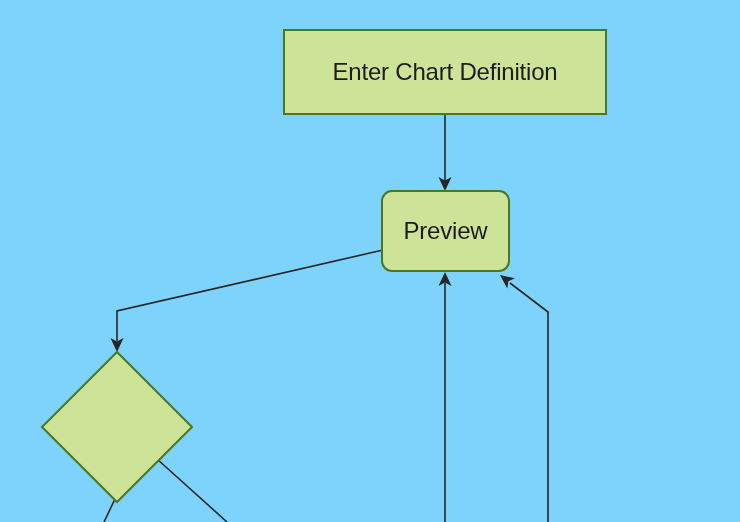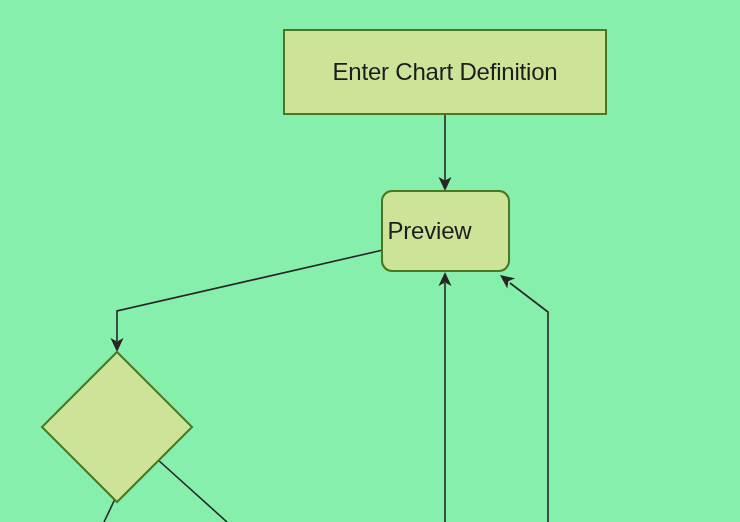--- a/index.html
+++ b/index.html
@@ -1,40 +1,40 @@
 <!DOCTYPE html>
 <html><head>
 <meta charset="utf-8">
 <style>
   html, body { margin: 0; padding: 0; background: #ffffff; }
   .canvas {
     position: relative;
     width: 740px;
     height: 522px;
-    background: #86efac;
+    background: #7dd3fc;
     overflow: hidden;
     font-family: "Liberation Sans", sans-serif;
   }
   .canvas svg { position: absolute; left: 0; top: 0; display: block; }
   .edge { fill: none; stroke-width: 1.6px; }
   .node-shape { stroke-width: 2px; }
   .node-label {
     position: absolute;
     display: flex;
     align-items: center;
     justify-content: center;
     text-align: center;
     font-size: 24px;
     letter-spacing: -0.2px;
     color: #1c1c1c;
     pointer-events: none;
     white-space: nowrap;
   }
   .label-enter   { left: 284px; top: 30px;  width: 322px; height: 84px; }
-  .label-preview { left: 366px; top: 191px; width: 127px; height: 80px; }
+  .label-preview { left: 382px; top: 191px; width: 127px; height: 80px; }
   .label-decide  { left: 42px;  top: 352px; width: 150px; height: 150px; }
 </style>
 </head>
 <body>
 
 <div class="canvas">
 
   <svg width="740" height="522" viewBox="0 0 740 522" xmlns="http://www.w3.org/2000/svg">
 
     <g>

